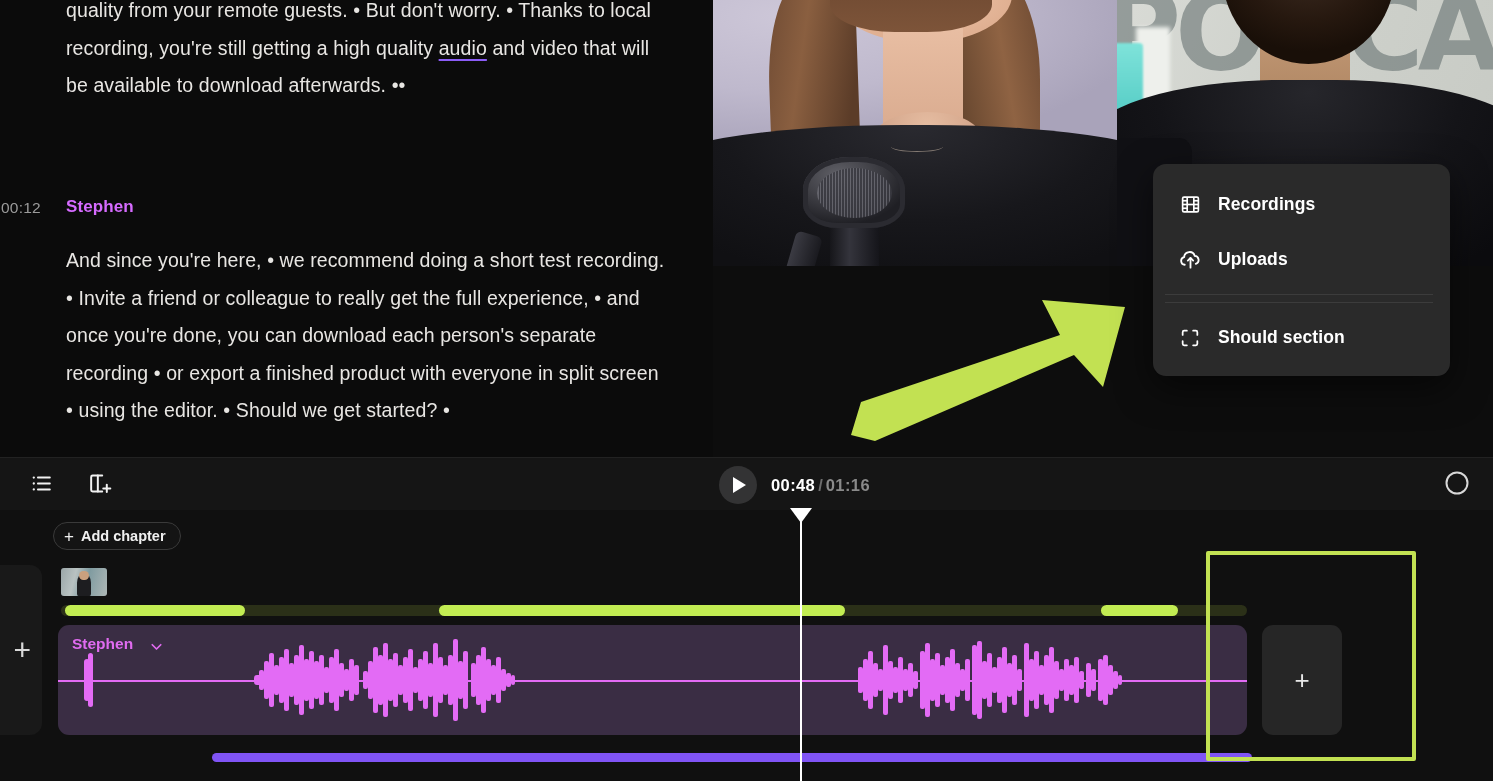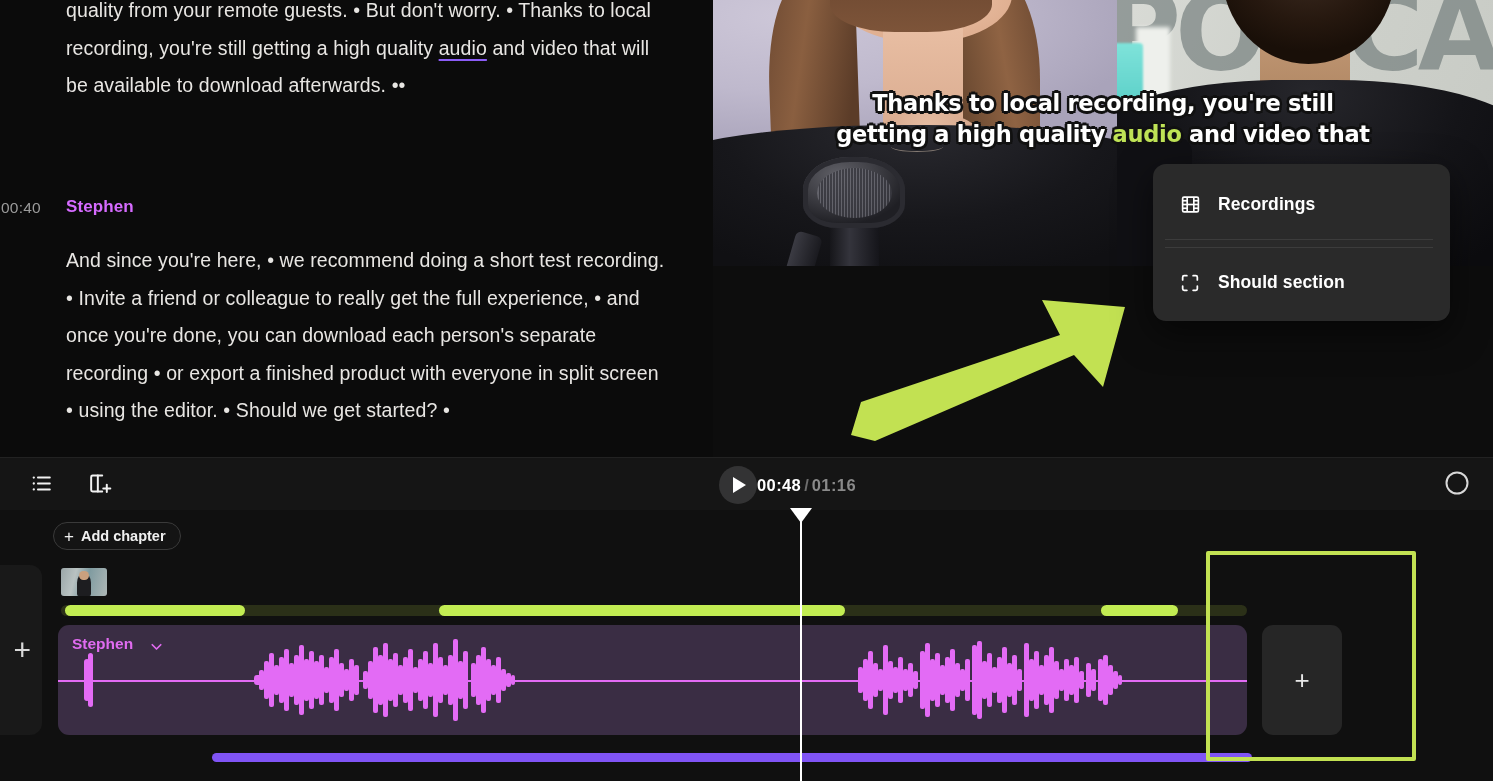--- a/index.html
+++ b/index.html
@@ -223,21 +223,21 @@
     position: absolute; left: 0; top: 457px; width: 1493px; height: 53px;
     background: #151515; border-top: 1px solid #222;
   }
   .tb-left { position: absolute; left: 24px; top: 10px; display: flex; gap: 24px; }
   .tb-btn {
     width: 34px; height: 34px; display: flex; align-items: center;
     justify-content: center; color: #f2f2f2; cursor: pointer;
   }
   .tb-center {
     position: absolute; left: 719px; top: 8px;
-    display: flex; align-items: center; 
+    display: flex; align-items: center; gap: 14px;
   }
   .play-btn {
     width: 38px; height: 38px; border-radius: 50%;
     background: #333334; display: flex; align-items: center;
     justify-content: center; cursor: pointer;
   }
   .play-tri {
     width: 0; height: 0; margin-left: 3px;
     border-left: 13px solid #fff;
     border-top: 8px solid transparent;
@@ -350,21 +350,21 @@
 <body>
 
 <div class="app">
 
   <div class="transcript">
     <div class="tx-para p1">
       <span>quality from your remote guests. • But don't worry. • Thanks to local recording, you're still getting a high quality </span><span class="tx-underline">audio</span><span> and video that will be available to download afterwards. ••</span>
     </div>
 
     <div class="tx-speaker-row">
-      <span class="tx-time">00:40</span>
+      <span class="tx-time">00:12</span>
       <span class="tx-speaker">Stephen</span>
     </div>
 
     <div class="tx-para p2">And since you're here, • we recommend doing a short test recording. • Invite a friend or colleague to really get the full experience, • and once you're done, you can download each person's separate recording • or export a finished product with everyone in split screen • using the editor. • Should we get started? •</div>
     <div class="tx-fade"></div>
   </div>
 
   <div class="preview">
 
     <div class="vid vid-a">
@@ -392,24 +392,20 @@
       <div class="bgB-logo">PODCAST</div>
       <div class="bgB-white"></div>
       <div class="bgB-teal"></div>
       <div class="neckB"></div>
       <div class="torsoB"></div>
       <div class="shoulderB-l"></div>
       <div class="beardB"></div>
 
     </div>
 
-    <div class="caption">
-      <div>Thanks to local recording, you're still</div>
-      <div><span>getting a high quality </span><span class="hl">audio</span><span> and video that</span></div>
-    </div>
   </div>
 
   <div class="arrow-anno">
     <svg width="290" height="160" viewBox="0 0 290 160">
       <polygon points="6,152 16,119 215,52 197,17 280,24 258,104 229,72 30,158" fill="#c2e152"></polygon>
     </svg>
   </div>
 
   <div class="menu">
 
@@ -423,20 +419,30 @@
           <line x1="3" y1="7.7" x2="8.2" y2="7.7"></line>
           <line x1="3" y1="16.3" x2="8.2" y2="16.3"></line>
           <line x1="15.8" y1="7.7" x2="21" y2="7.7"></line>
           <line x1="15.8" y1="16.3" x2="21" y2="16.3"></line>
         </svg>
       </span>
       <span class="mi-label">Recordings</span>
     </div>
 
 
+    <div class="menu-item">
+      <span class="mi-icon">
+        <svg width="23" height="23" viewBox="0 0 24 24" fill="none" stroke="#fff" stroke-width="1.9" stroke-linecap="round" stroke-linejoin="round">
+          <path d="M17.5 16.5a4.2 4.2 0 0 0-1.1-8.2A5.6 5.6 0 0 0 5.4 9.6a4 4 0 0 0 .6 7.9"></path>
+          <line x1="12" y1="20.5" x2="12" y2="10.5"></line>
+          <polyline points="9.2,13.2 12,10.4 14.8,13.2"></polyline>
+        </svg>
+      </span>
+      <span class="mi-label">Uploads</span>
+    </div>
 
 
     <div class="menu-sep"></div>
 
 
     <div class="menu-sep"></div>
 
     <div class="menu-item">
       <span class="mi-icon">
         <svg width="22" height="22" viewBox="0 0 24 24" fill="none" stroke="#fff" stroke-width="1.9" stroke-linecap="round">

